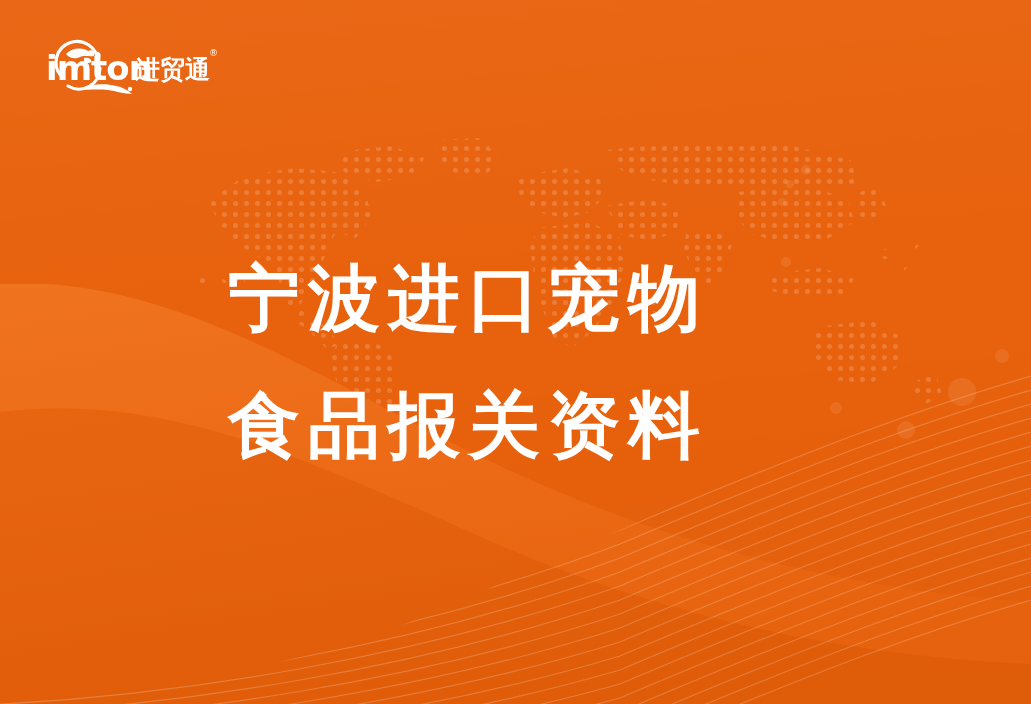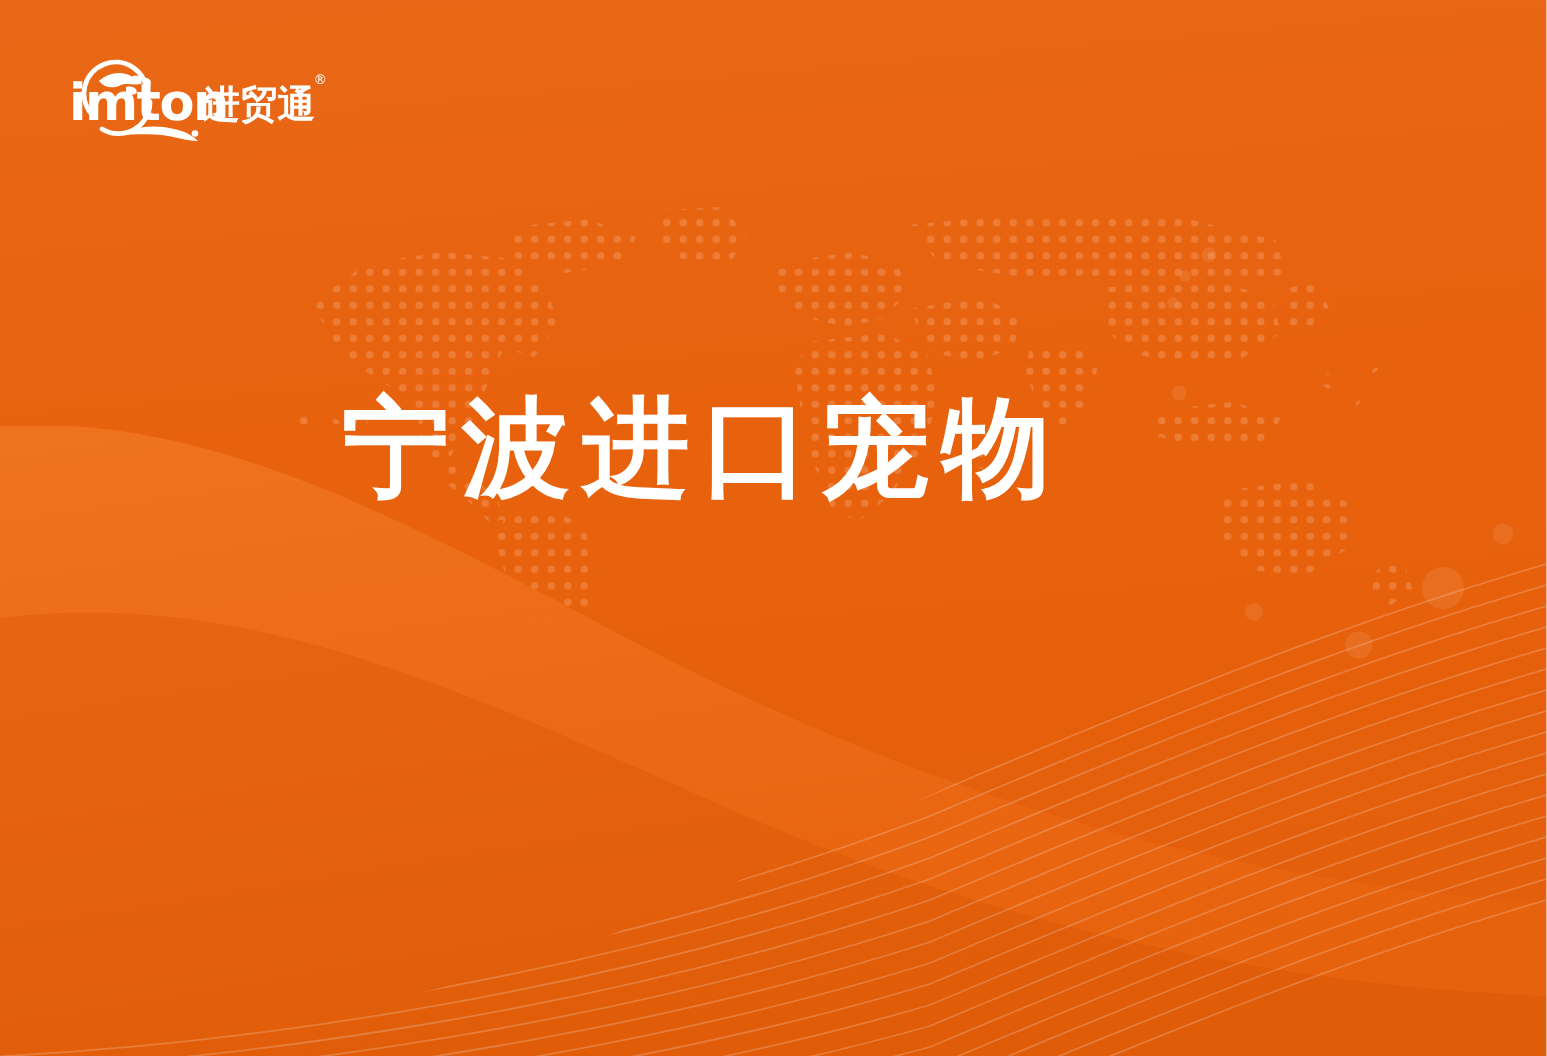--- a/index.html
+++ b/index.html
@@ -249,15 +249,16 @@
       <text x="8" y="52" font-family="'DejaVu Sans','Liberation Sans',sans-serif" font-size="34" font-weight="700" fill="#ffffff" letter-spacing="-1">imton</text>
 
       <text x="97" y="50" font-family="'DejaVu Sans','Liberation Sans',sans-serif" font-size="25" font-weight="700" fill="#ffffff" letter-spacing="0">进贸通</text>
 
       <text x="171" y="28" font-family="'DejaVu Sans','Liberation Sans',sans-serif" font-size="9" fill="#ffffff">®</text>
     </svg>
   </div>
 
   <div class="headline">
     <span class="headline-line line-1">宁波进口宠物</span>
+    <span class="headline-line line-2">食品报关资料</span>
   </div>
 
 </div>
 
 </body></html>

